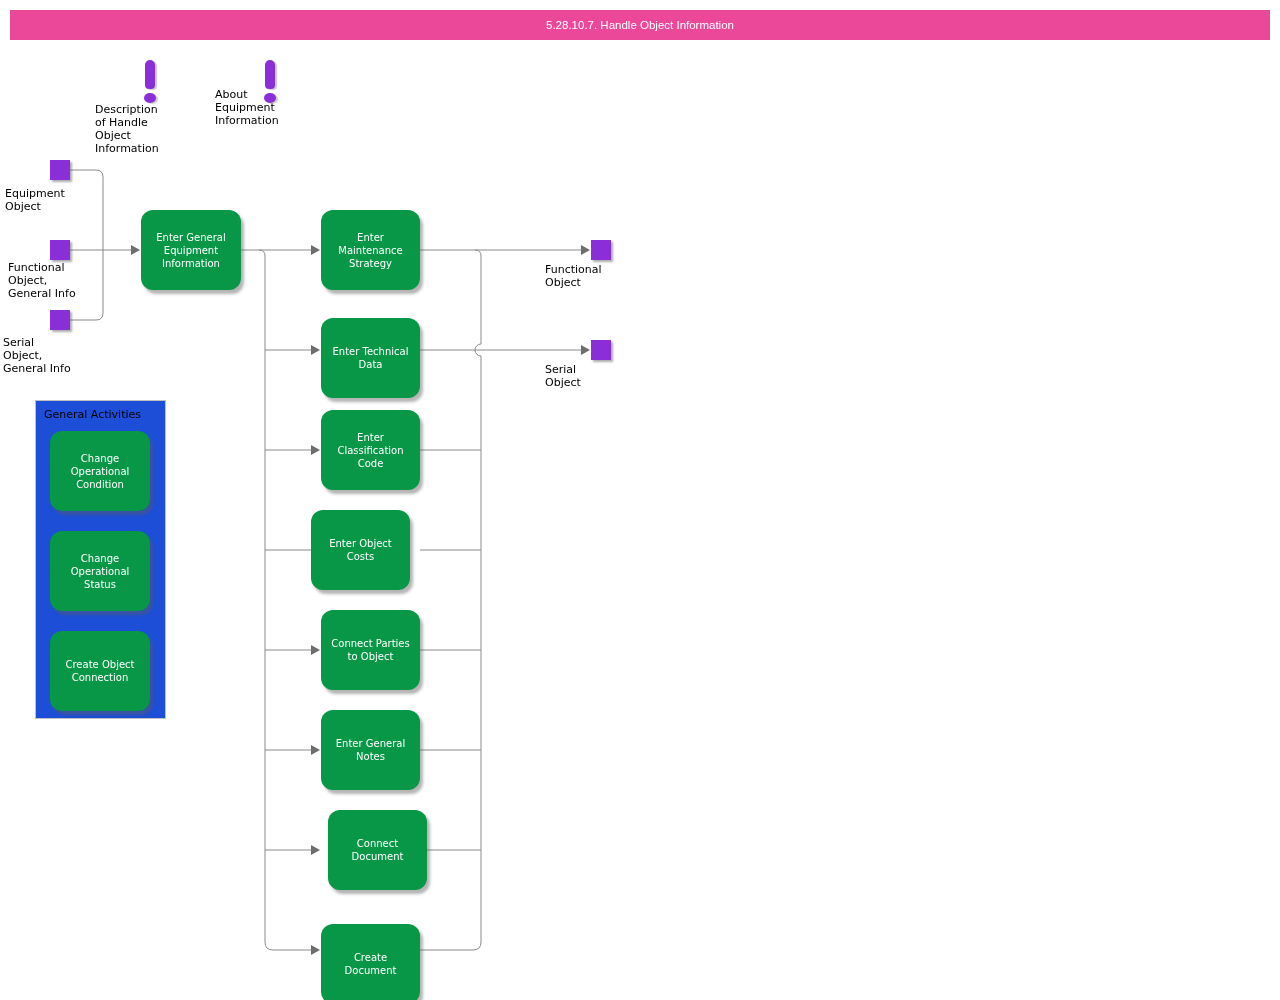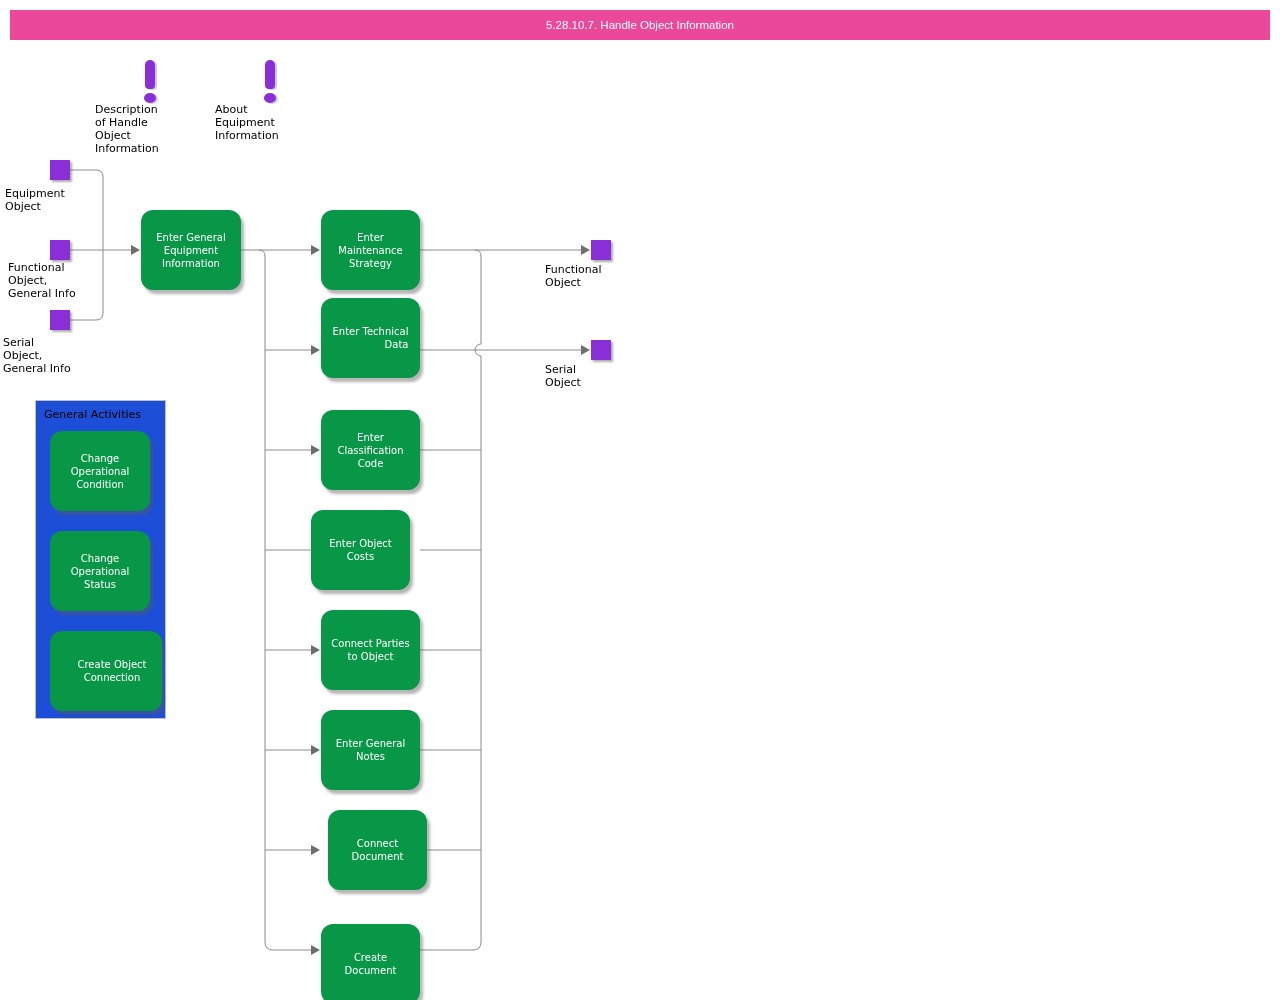--- a/index.html
+++ b/index.html
@@ -112,21 +112,21 @@
   </div>
   <div class="abs lbl" style="left:95px;top:103px;">Description
 of Handle
 Object
 Information</div>
 
   <div class="abs excl" style="left:260px;top:60px;">
     <div class="bar"></div>
     <div class="dot"></div>
   </div>
-  <div class="abs lbl" style="left:215px;top:103px;">About
+  <div class="abs lbl" style="left:215px;top:88px;">About
 Equipment
 Information</div>
 
   <div class="abs psq" style="left:50px;top:160px;"></div>
   <div class="abs lbl" style="left:5px;top:187px;">Equipment
 Object</div>
 
   <div class="abs psq" style="left:50px;top:240px;"></div>
   <div class="abs lbl" style="left:8px;top:261px;">Functional
 Object,
@@ -137,21 +137,21 @@
 Object,
 General Info</div>
 
   <div class="abs pbox" style="left:141px;top:210px;width:100px;">Enter General
 Equipment
 Information</div>
 
   <div class="abs pbox" style="left:321px;top:210px;">Enter
 Maintenance
 Strategy</div>
-  <div class="abs pbox" style="left:321px;top:298px;text-align:right;">Enter Technical
+  <div class="abs pbox" style="left:321px;top:318px;">Enter Technical
 Data</div>
   <div class="abs pbox" style="left:321px;top:410px;">Enter
 Classification
 Code</div>
   <div class="abs pbox" style="left:311px;top:510px;">Enter Object
 Costs</div>
   <div class="abs pbox" style="left:321px;top:610px;">Connect Parties
 to Object</div>
   <div class="abs pbox" style="left:321px;top:710px;">Enter General
 Notes</div>
@@ -169,17 +169,17 @@
 Object</div>
 
   <div class="abs ga-panel">
     <div class="ga-title">General Activities</div>
     <div class="pbox" style="top:30px;width:100px;">Change
 Operational
 Condition</div>
     <div class="pbox" style="top:130px;width:100px;">Change
 Operational
 Status</div>
-    <div class="pbox" style="top:230px;width:100px;padding-left:12px;">Create Object
+    <div class="pbox" style="top:230px;width:100px;">Create Object
 Connection</div>
   </div>
 
 </div>
 
 </body></html>

